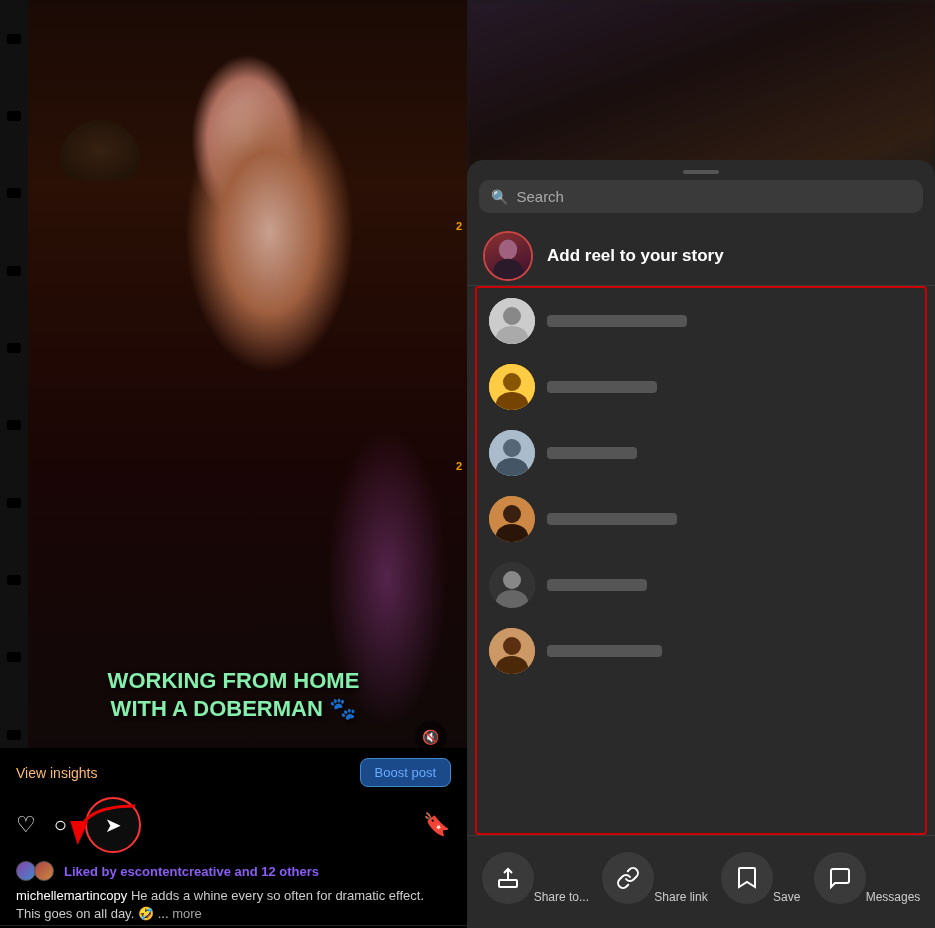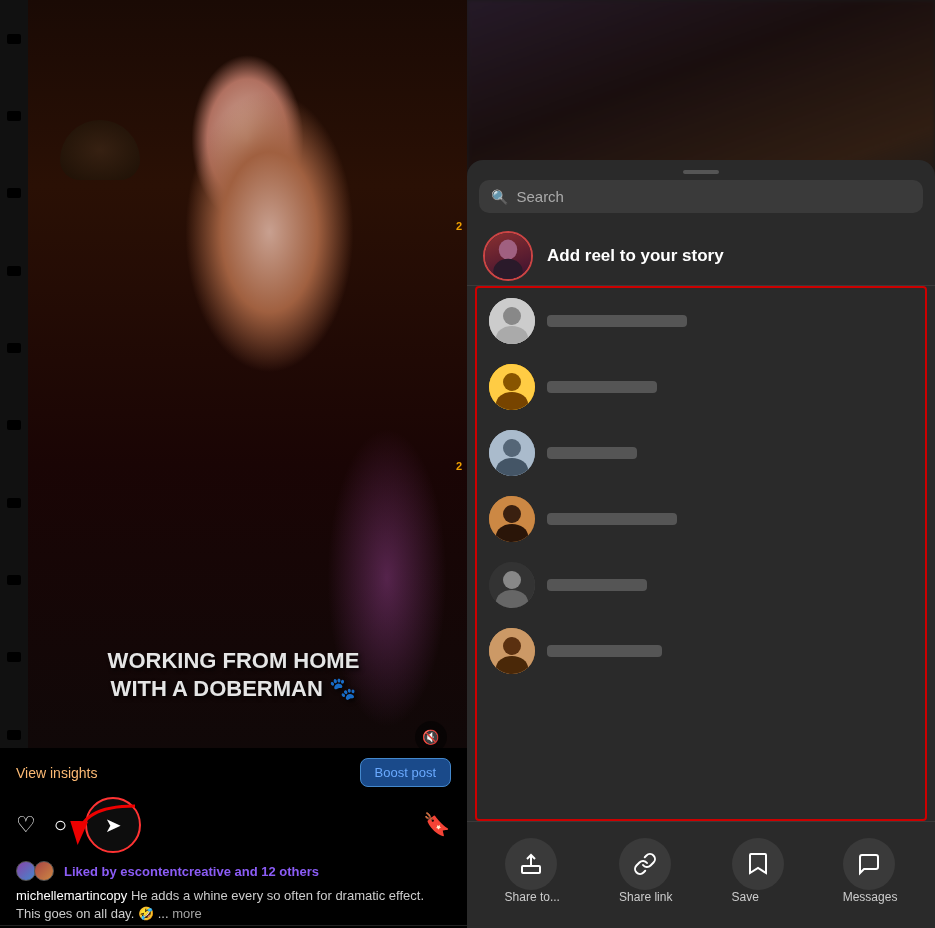--- a/index.html
+++ b/index.html
@@ -78,25 +78,25 @@
       bottom: 200px;
       right: 20px;
       width: 120px;
       height: 300px;
       background: radial-gradient(ellipse, rgba(180, 80, 180, 0.4) 0%, transparent 70%);
     }
 
     
     .video-text-overlay {
       position: absolute;
-      bottom: 224px;
+      bottom: 204px;
       left: 50%;
       transform: translateX(-50%);
       text-align: center;
-      color: #e5e5e5;
+      color: #86efac;
       font-weight: 900;
       font-size: 22px;
       text-transform: uppercase;
       text-shadow: 2px 2px 4px rgba(0,0,0,0.8);
       white-space: nowrap;
       line-height: 1.3;
     }
 
     
     .mute-icon-btn {
@@ -380,22 +380,22 @@
     .sheet-actions {
       display: flex;
       justify-content: space-around;
       align-items: center;
       padding: 16px 8px 24px;
       background: #2a2a2a;
       border-top: 1px solid #3a3a3a;
     }
     .sheet-action-btn {
       display: flex;
-      flex-direction: column;
-      align-items: flex-start;
+      flex-direction: row;
+      align-items: flex-end;
     }
     .sheet-action-icon {
       width: 52px;
       height: 52px;
       background: #3a3a3a;
       border-radius: 50%;
       display: flex;
       align-items: center;
       justify-content: center;
       color: #fff;

